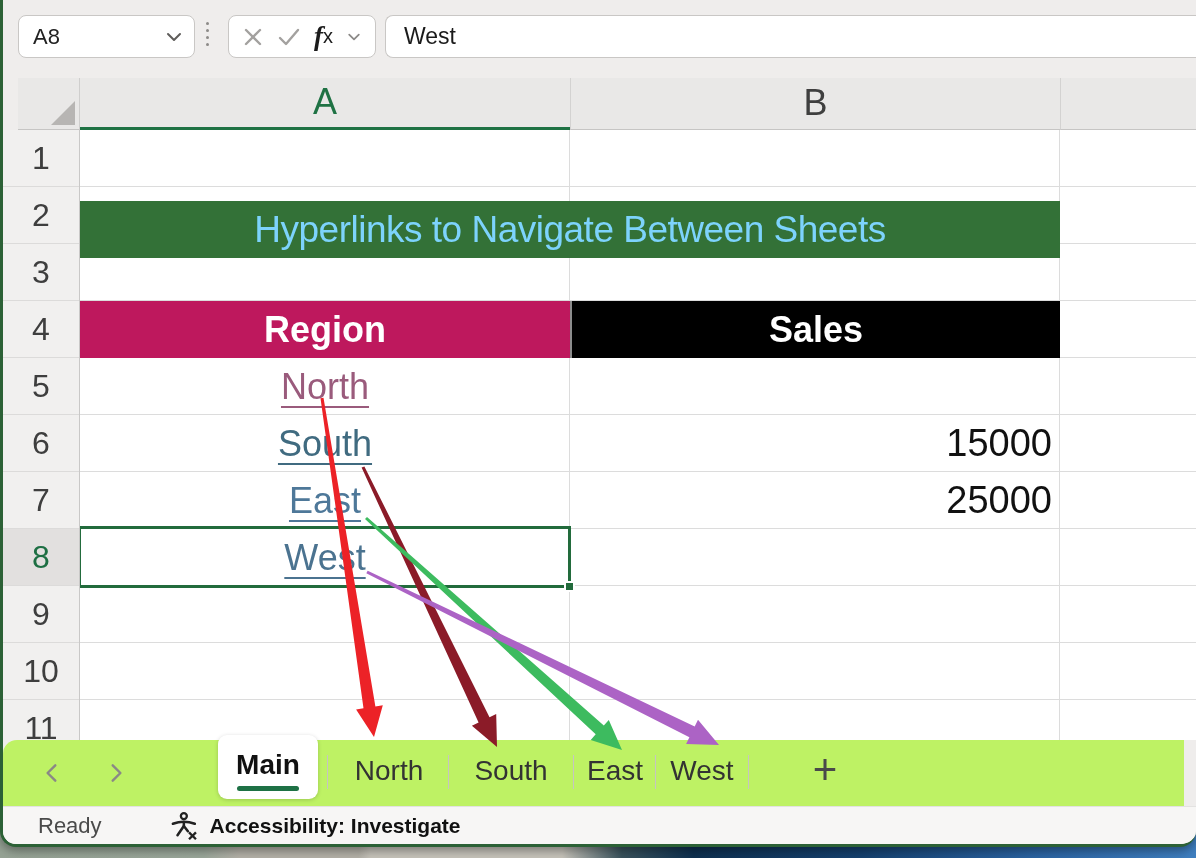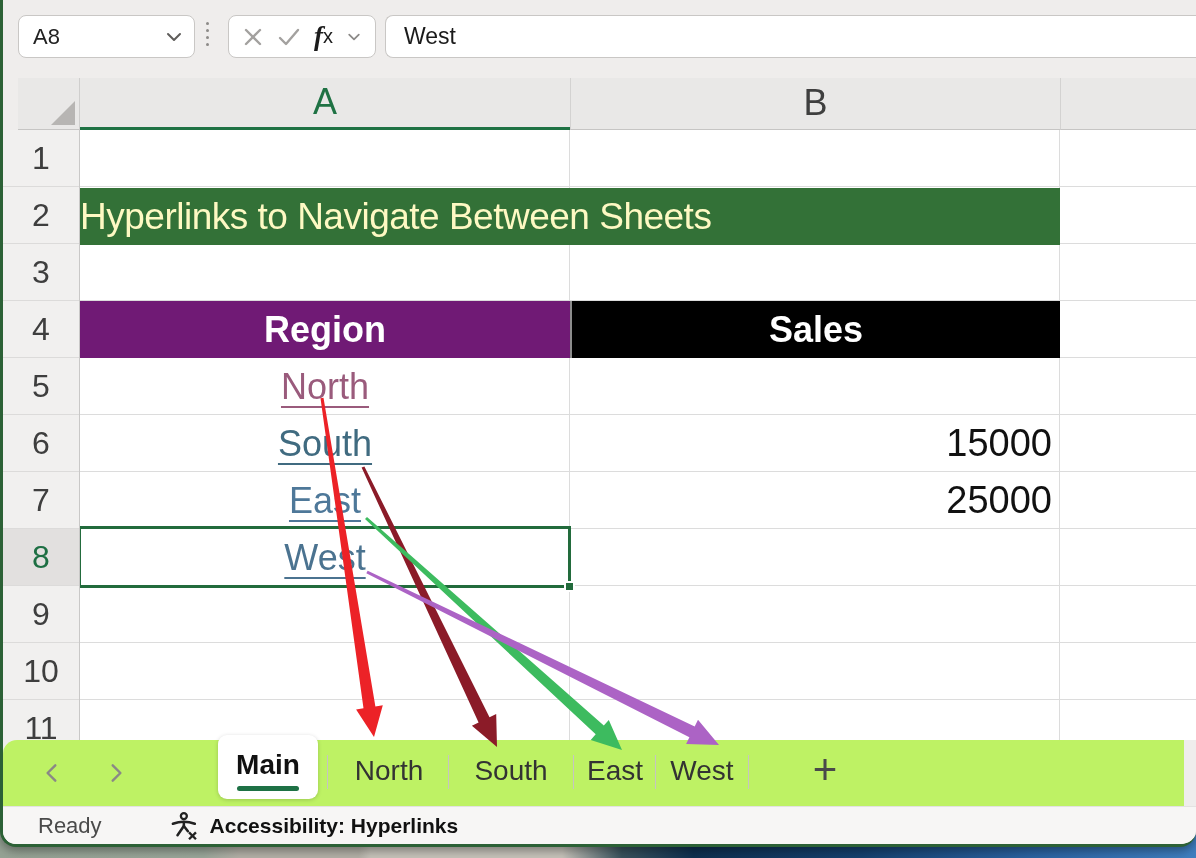--- a/index.html
+++ b/index.html
@@ -44,22 +44,22 @@
     border-right:1px solid #c9c8c7;overflow:hidden;}
   .row-h{height:57px;line-height:57px;text-align:center;font-size:32px;color:#3e3e3e;
     border-bottom:1px solid #dcdbda;}
   .row-h.sel{color:#1d6f43;background:#e2e0df;}
 
   
   .grid{position:absolute;left:77px;top:130px;width:1119px;height:610px;background:#fff;overflow:hidden;}
   .gl{position:absolute;background:#dcdcdc;}
   .gl-h{left:0;width:1119px;height:1px;}
   .gl-v{top:0;width:1px;height:610px;}
-  .banner{position:absolute;left:0;top:58px;width:980px;height:57px;color:#fef9c3;
-    line-height:57px;font-size:37px;font-weight:500;letter-spacing:-0.5px;}
+  .banner{position:absolute;left:0;top:71px;width:980px;height:57px;color:#7dd3fc;
+    text-align:center;line-height:57px;font-size:37px;font-weight:500;letter-spacing:-0.5px;}
   .hdr{position:absolute;top:171px;height:57px;color:#fff;font-weight:bold;font-size:36px;
     text-align:center;line-height:57px;}
   .hdr-region{left:0;width:490px;}
   .hdr-sales{left:490px;width:490px;border-left:2px solid rgba(255,255,255,.55);}
   .link-cell{position:absolute;left:0;width:490px;height:57px;text-align:center;line-height:57px;}
   .region-link{font-size:36px;text-decoration:underline;text-decoration-thickness:2px;text-underline-offset:7px;cursor:pointer;}
   .val-cell{position:absolute;left:490px;width:490px;height:57px;text-align:right;line-height:57px;
     font-size:38px;color:#111;padding-right:8px;}
   .r0{top:228px;} .r1{top:285px;} .r2{top:342px;} .r3{top:399px;}
   .selection{position:absolute;left:-2px;top:396px;width:493px;height:62px;border:3px solid #226b3c;}
@@ -168,21 +168,21 @@
           <div class="gl gl-h" style="top: 284px;"></div>
           <div class="gl gl-h" style="top: 341px;"></div>
           <div class="gl gl-h" style="top: 398px;"></div>
           <div class="gl gl-h" style="top: 455px;"></div>
           <div class="gl gl-h" style="top: 512px;"></div>
           <div class="gl gl-h" style="top: 569px;"></div>
           <div class="gl gl-v" style="left: 489px;"></div>
           <div class="gl gl-v" style="left: 979px;"></div>
         </div>
       <div class="banner" id="banner" style="background: rgb(51, 113, 55);">Hyperlinks to Navigate Between Sheets</div>
-      <div class="hdr hdr-region" id="hdr-region" style="background: #701a75;">Region</div>
+      <div class="hdr hdr-region" id="hdr-region" style="background: #be185d;">Region</div>
       <div class="hdr hdr-sales" id="hdr-sales" style="background: #000000;">Sales</div>
 
       <div class="link-cell r0"><span class="region-link" style="color: rgb(154, 91, 124); text-decoration-color: rgb(154, 91, 124);">North</span></div>
       <div class="link-cell r1"><span class="region-link" style="color: rgb(64, 107, 128); text-decoration-color: rgb(64, 107, 128);">South</span></div>
       <div class="val-cell r1">15000</div>
       <div class="link-cell r2"><span class="region-link" style="color: rgb(78, 120, 153); text-decoration-color: rgb(78, 120, 153);">East</span></div>
       <div class="val-cell r2">25000</div>
       <div class="link-cell r3"><span class="region-link" style="color: rgb(75, 115, 144); text-decoration-color: rgb(75, 115, 144);">West</span></div>
 
       <div class="selection" id="selection" style="border-color: rgb(34, 107, 60);">
@@ -223,17 +223,17 @@
     <div class="statusbar">
       <span class="ready">Ready</span>
       <svg class="acc-icon" viewBox="0 0 26 26">
         <circle cx="12" cy="4.4" r="2.6" fill="none" stroke="#222" stroke-width="2"></circle>
         <path d="M2.5,11 Q12,7.5 21.5,11" fill="none" stroke="#222" stroke-width="2.2" stroke-linecap="round"></path>
         <path d="M12,9.5 L12,13 L6.5,21" fill="none" stroke="#222" stroke-width="2.2" stroke-linecap="round" stroke-linejoin="round"></path>
         <path d="M12,13 L15.5,17.5" fill="none" stroke="#222" stroke-width="2.2" stroke-linecap="round"></path>
         <line x1="16.5" y1="18.5" x2="22.5" y2="24.5" stroke="#222" stroke-width="2"></line>
         <line x1="22.5" y1="18.5" x2="16.5" y2="24.5" stroke="#222" stroke-width="2"></line>
       </svg>
-      <span class="acc-text">Accessibility: Hyperlinks</span>
+      <span class="acc-text">Accessibility: Investigate</span>
     </div>
 
   </div>
 </div>
 
 </body></html>

